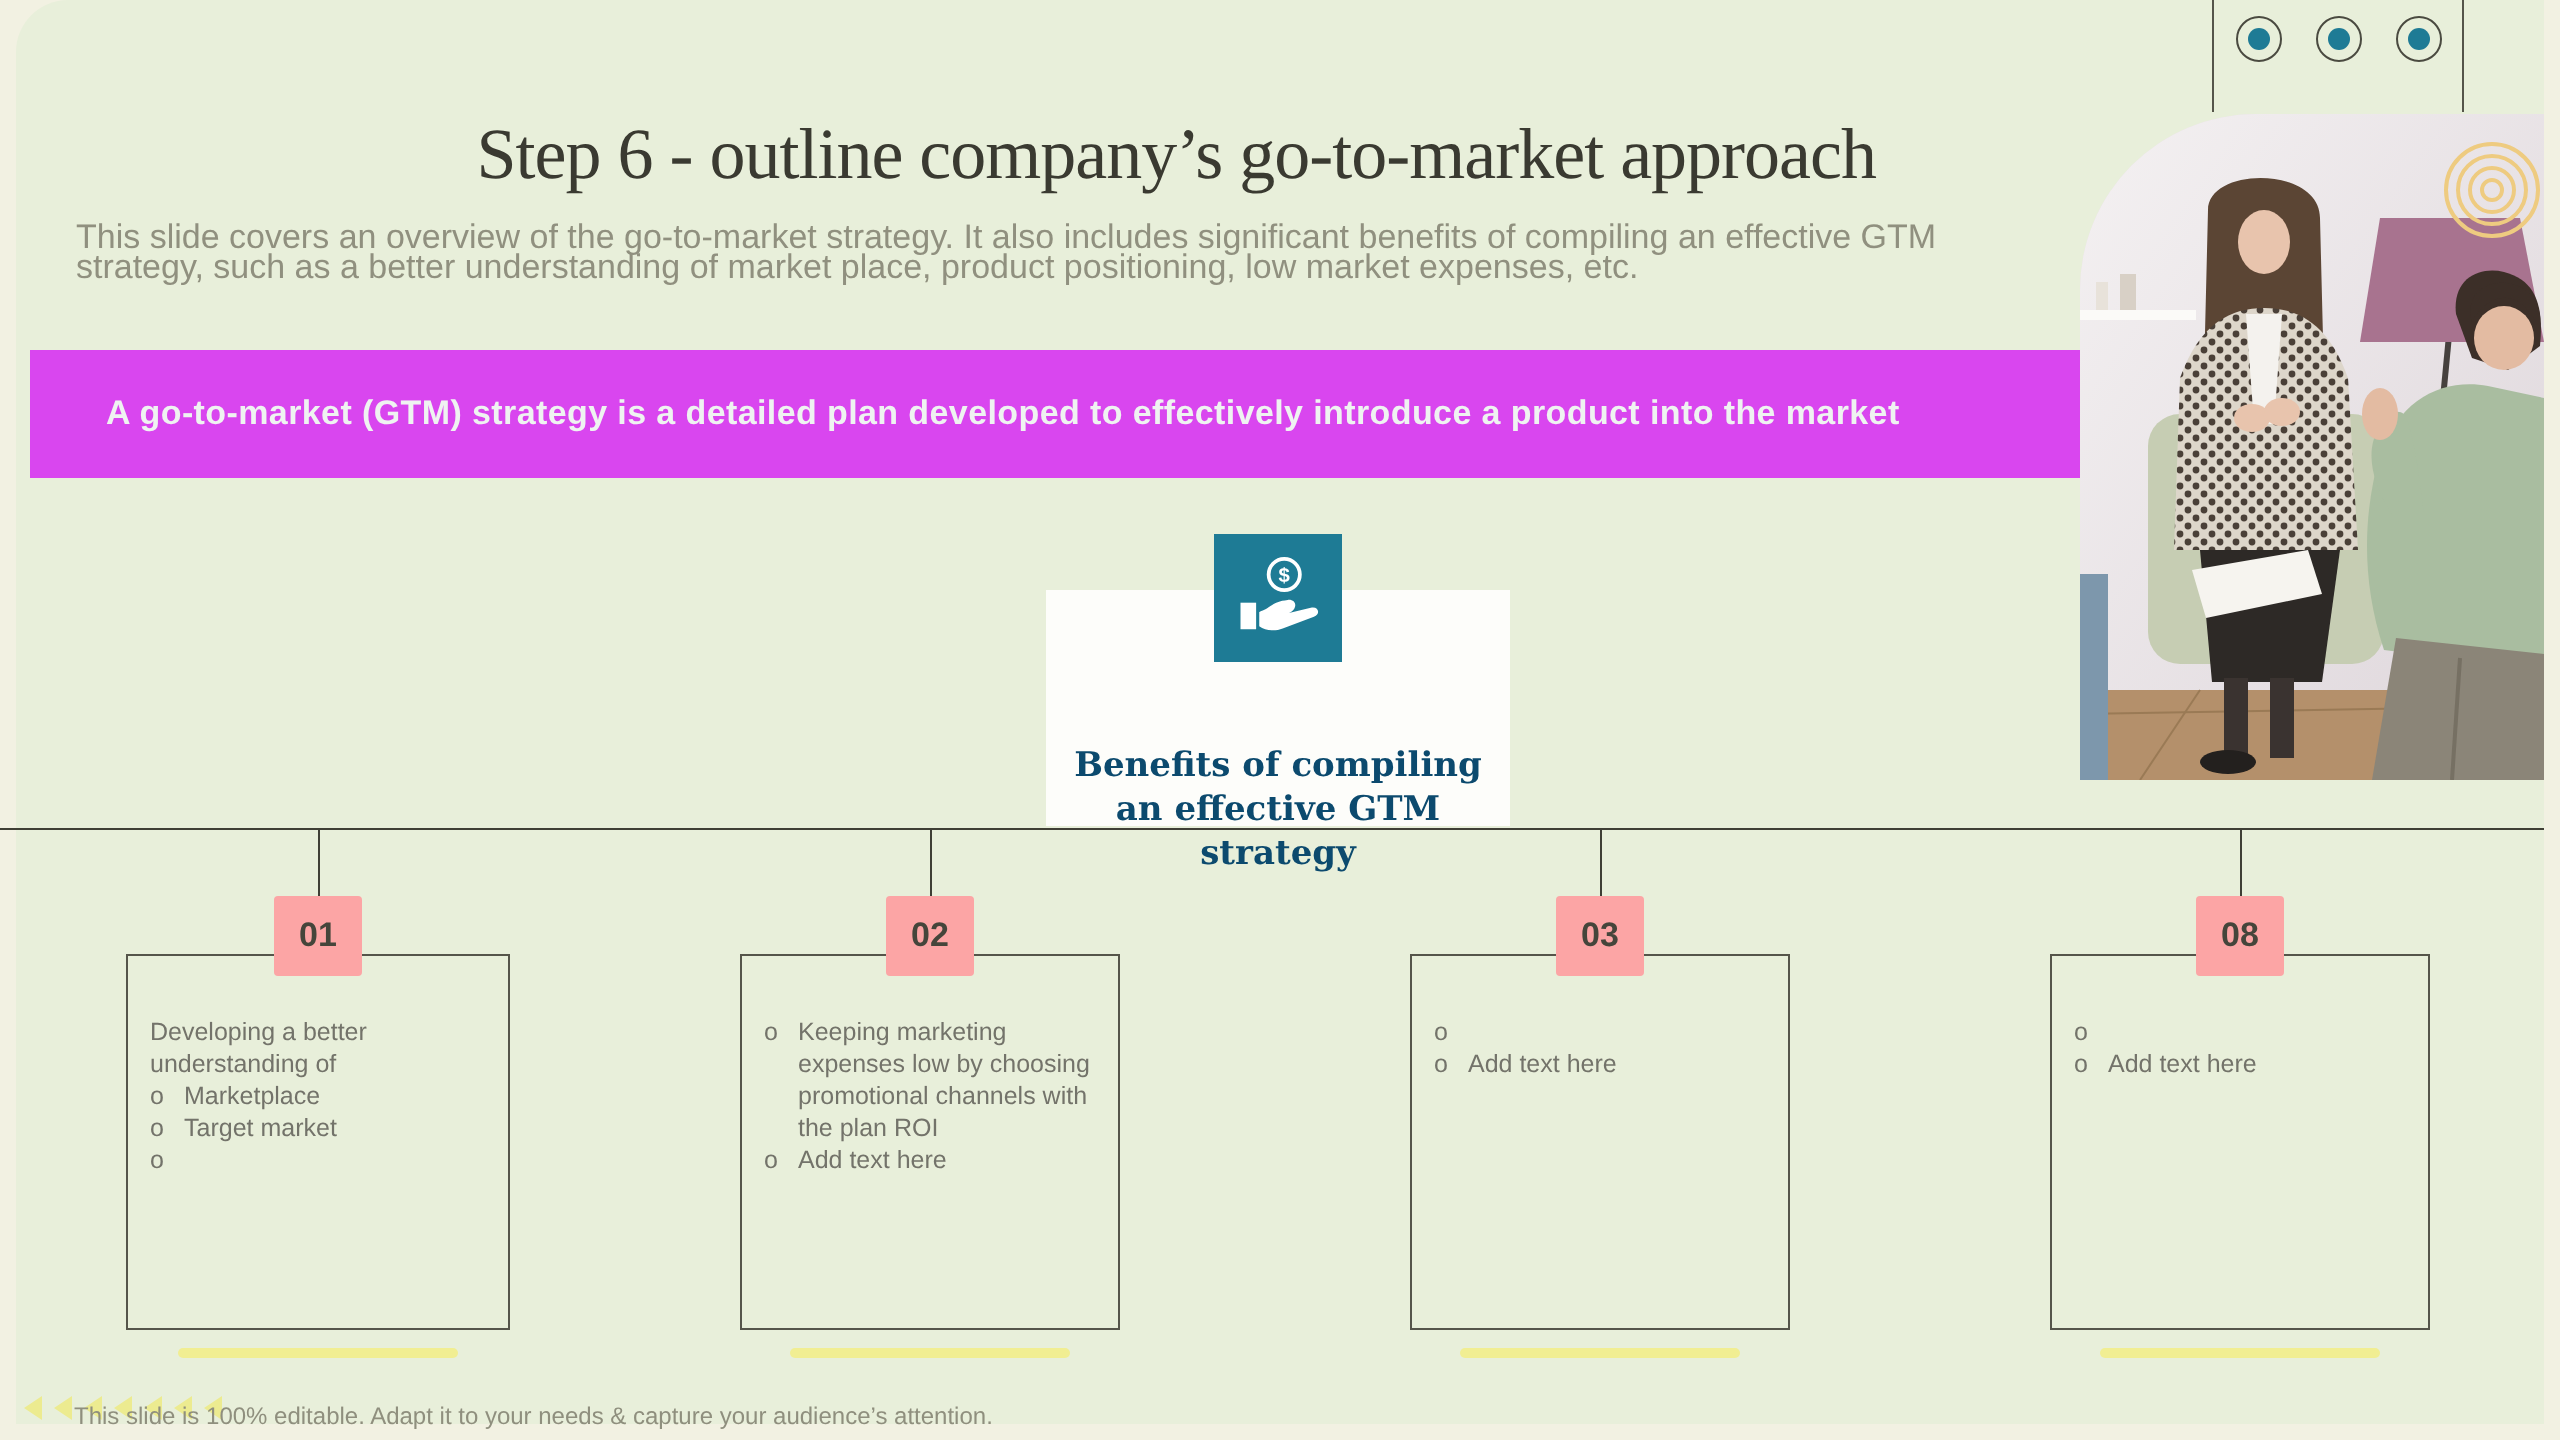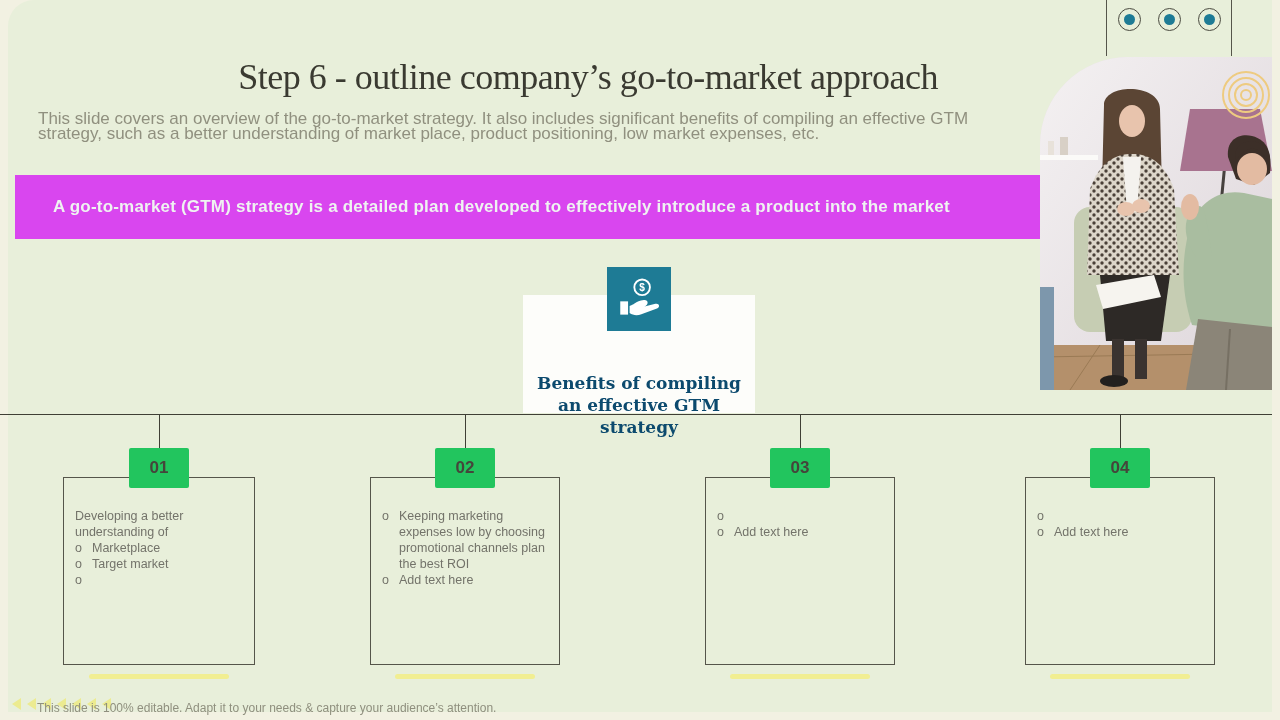--- a/index.html
+++ b/index.html
@@ -40,22 +40,22 @@
   .benefits .label{position:absolute;left:0;right:0;top:44px;text-align:center;
                    font-family:"DejaVu Serif","Liberation Serif",serif;font-weight:bold;
                    font-size:17px;line-height:22px;color:#0c4a6e;margin-top:33px;}
 
   
   .hline{position:absolute;left:0;top:414px;width:1272px;height:1px;background:#3f3f35;}
 
   
   .col{position:absolute;top:414px;height:272px;}
   .connector{position:absolute;left:50%;top:0;width:1px;height:34px;background:#3f3f35;}
-  .badge{position:absolute;left:50%;transform:translateX(-50%);top:34px;width:60px;height:40px;
-         background:#22c55e;border-radius:2px;z-index:2;
+  .badge{position:absolute;left:50%;transform:translateX(-50%);top:34px;width:44px;height:40px;
+         background:#fca5a5;border-radius:2px;z-index:2;
          display:flex;align-items:center;justify-content:center;
          font-size:17px;font-weight:bold;color:#45453b;}
   .colbox{position:absolute;left:0;right:0;top:63px;height:188px;border:1px solid #55554a;
           box-sizing:border-box;padding:30px 10px 0 11px;}
   .intro{font-size:12.5px;line-height:16px;color:#73736a;}
   ul.bullets{list-style:none;margin:0;padding:0;}
   ul.bullets li{display:flex;font-size:12.5px;line-height:16px;color:#73736a;}
   ul.bullets .marker{flex:0 0 17px;}
   .underline-bar{position:absolute;left:50%;transform:translateX(-50%);top:260px;
                  width:140px;height:5px;border-radius:3px;background:#f1ee92;}
@@ -181,21 +181,21 @@
   </div>
 
   <div class="col" style="left:370px;width:190px">
     <div class="connector"></div>
     <div class="badge">02</div>
     <div class="colbox">
       <div class="intro"></div>
       <ul class="bullets">
           <li>
             <span class="marker">o</span>
-            <span class="btext">Keeping marketing expenses low by choosing promotional channels plan the best ROI</span>
+            <span class="btext">Keeping marketing expenses low by choosing promotional channels with the plan ROI</span>
           </li>
           <li>
             <span class="marker">o</span>
             <span class="btext">Add text here</span>
           </li>
         </ul>
     </div>
     <div class="underline-bar"></div>
   </div>
 
@@ -212,21 +212,21 @@
             <span class="marker">o</span>
             <span class="btext">Add text here</span>
           </li>
         </ul>
     </div>
     <div class="underline-bar"></div>
   </div>
 
   <div class="col" style="left:1025px;width:190px">
     <div class="connector"></div>
-    <div class="badge">04</div>
+    <div class="badge">08</div>
     <div class="colbox">
       <div class="intro"></div>
       <ul class="bullets">
           <li>
             <span class="marker">o</span>
           </li>
           <li>
             <span class="marker">o</span>
             <span class="btext">Add text here</span>
           </li>

